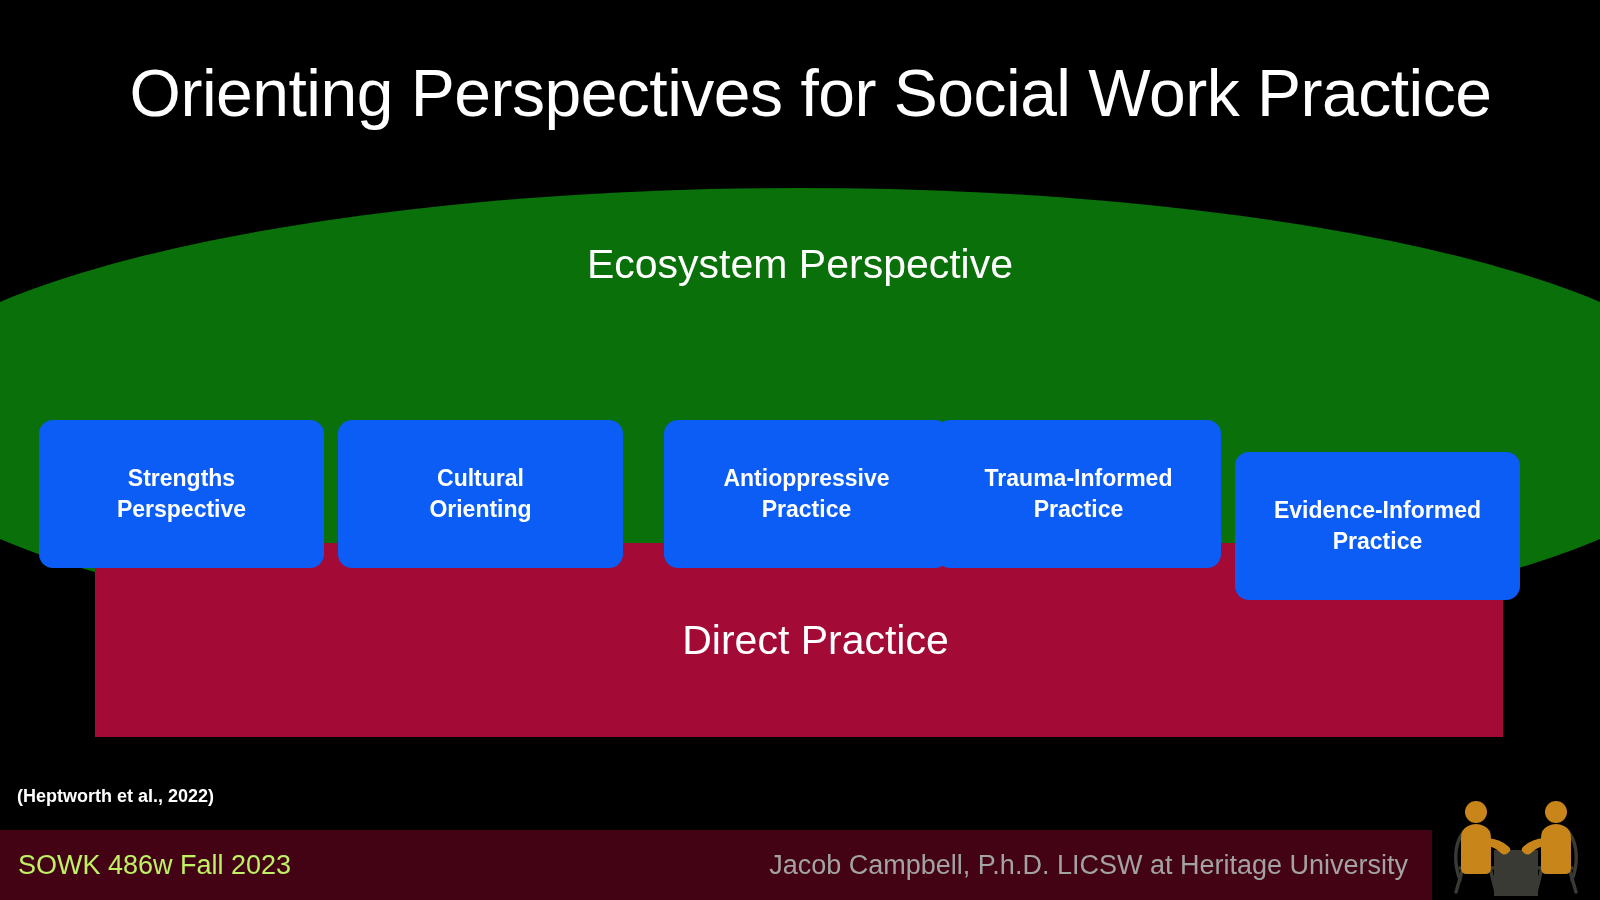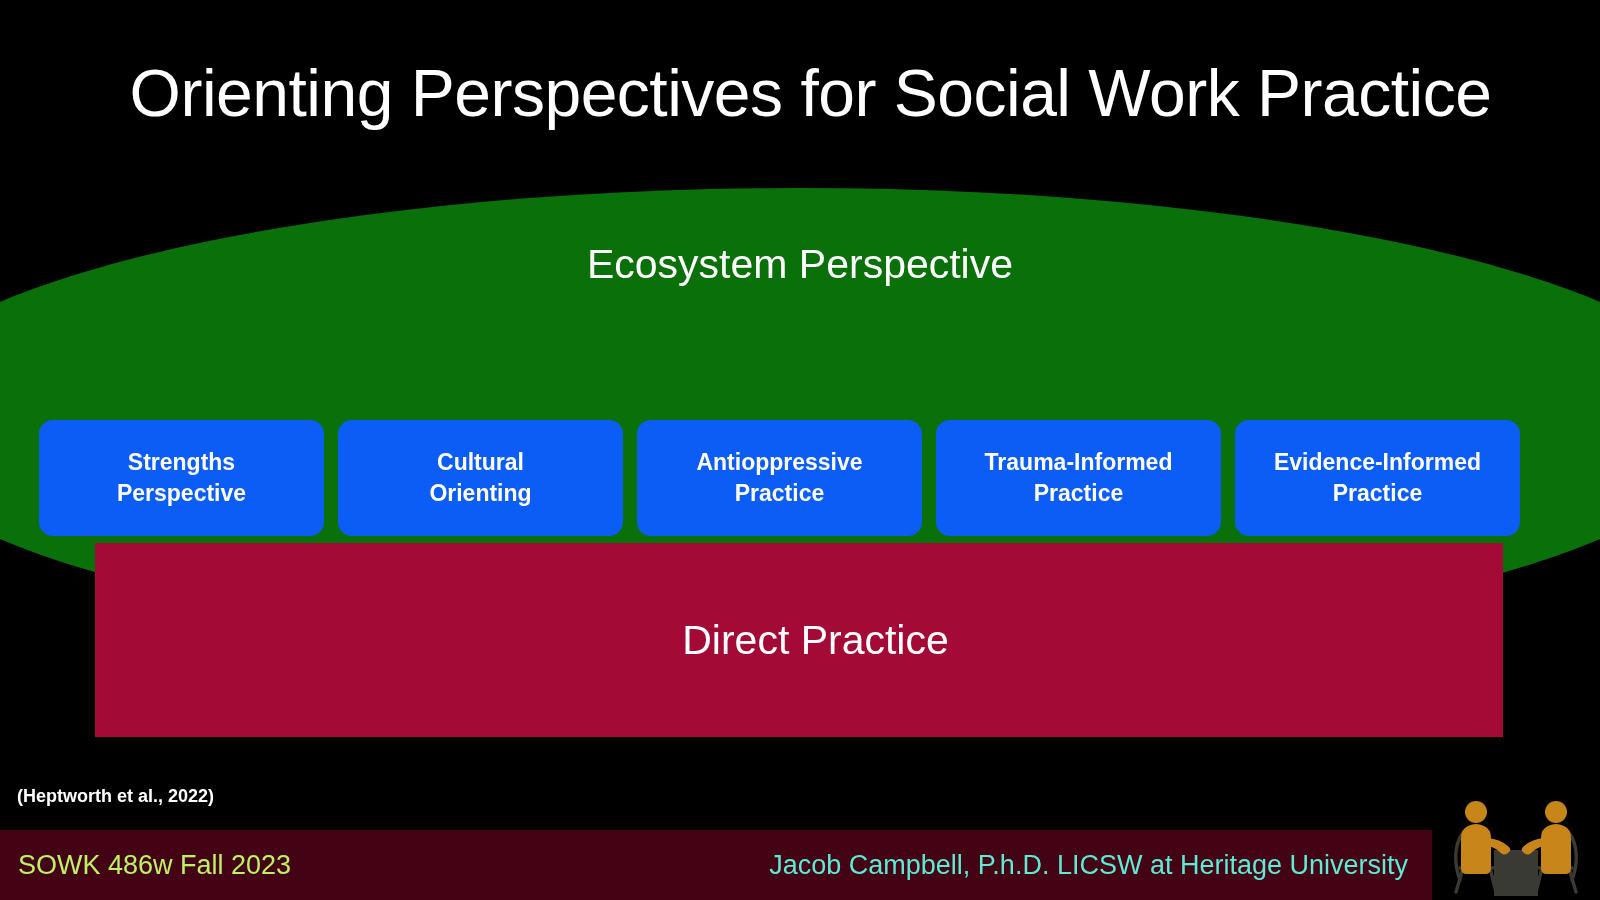--- a/index.html
+++ b/index.html
@@ -88,40 +88,40 @@
     font-weight: 400;
     white-space: nowrap;
     padding-left: 33px;
   }
 
   
   .perspective-card {
     position: absolute;
     top: 420px;
     width: 285px;
-    height: 116px;
+    height: 148px;
     background: #0b5df5;
     border-radius: 14px;
     display: flex;
     align-items: center;
     justify-content: center;
     text-align: center;
     color: #ffffff;
     font-size: 23px;
     font-weight: bold;
     line-height: 1.33;
     z-index: 8;
   }
   .perspective-card .card-text { display: block; padding: 0 8px; }
 
   #card-0 { left: 39px; }
   #card-1 { left: 338px; justify-content: center; }
-  #card-2 { left: 637px; }
+  #card-2 { left: 664px; }
   #card-3 { left: 936px; }
-  #card-4 { left: 1235px; }
+  #card-4 { left: 1235px; margin-top: 32px; }
 
   
   #citation {
     position: absolute;
     left: 17px;
     top: 786px;
     color: #ffffff;
     font-size: 18px;
     font-weight: 700;
     z-index: 9;
@@ -146,21 +146,21 @@
     color: #bef264;
     font-size: 27px;
     font-weight: 400;
     white-space: nowrap;
   }
   #footer-author {
     position: absolute;
     right: 24px;
     top: 50%;
     transform: translateY(-50%);
-    color: #5eead4;
+    color: #a3a3a3;
     font-size: 27px;
     font-weight: 400;
     white-space: nowrap;
   }
 
   
   #logo-mark {
     position: absolute;
     left: 1432px;
     top: 788px;

